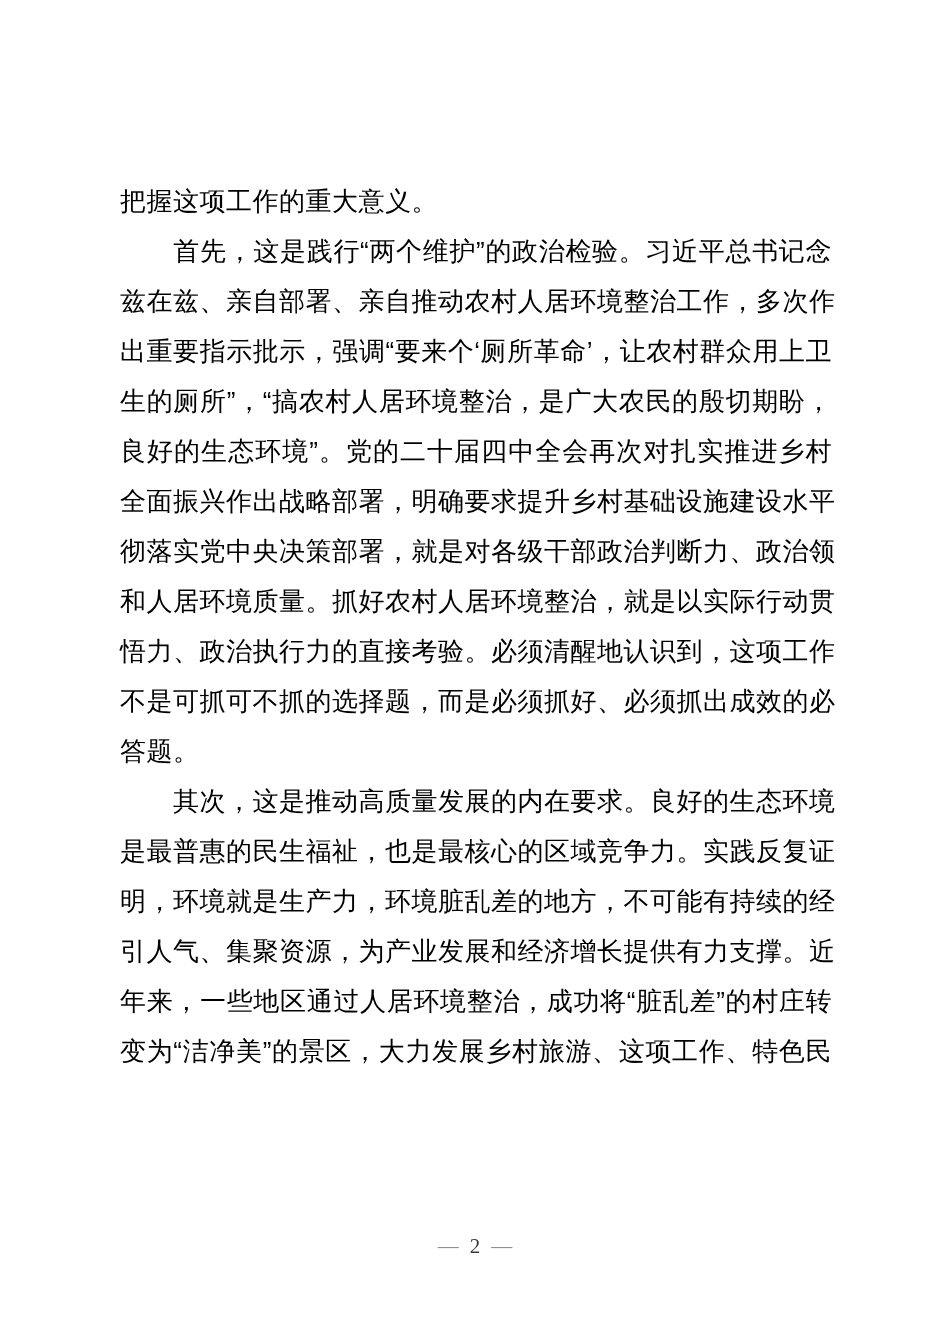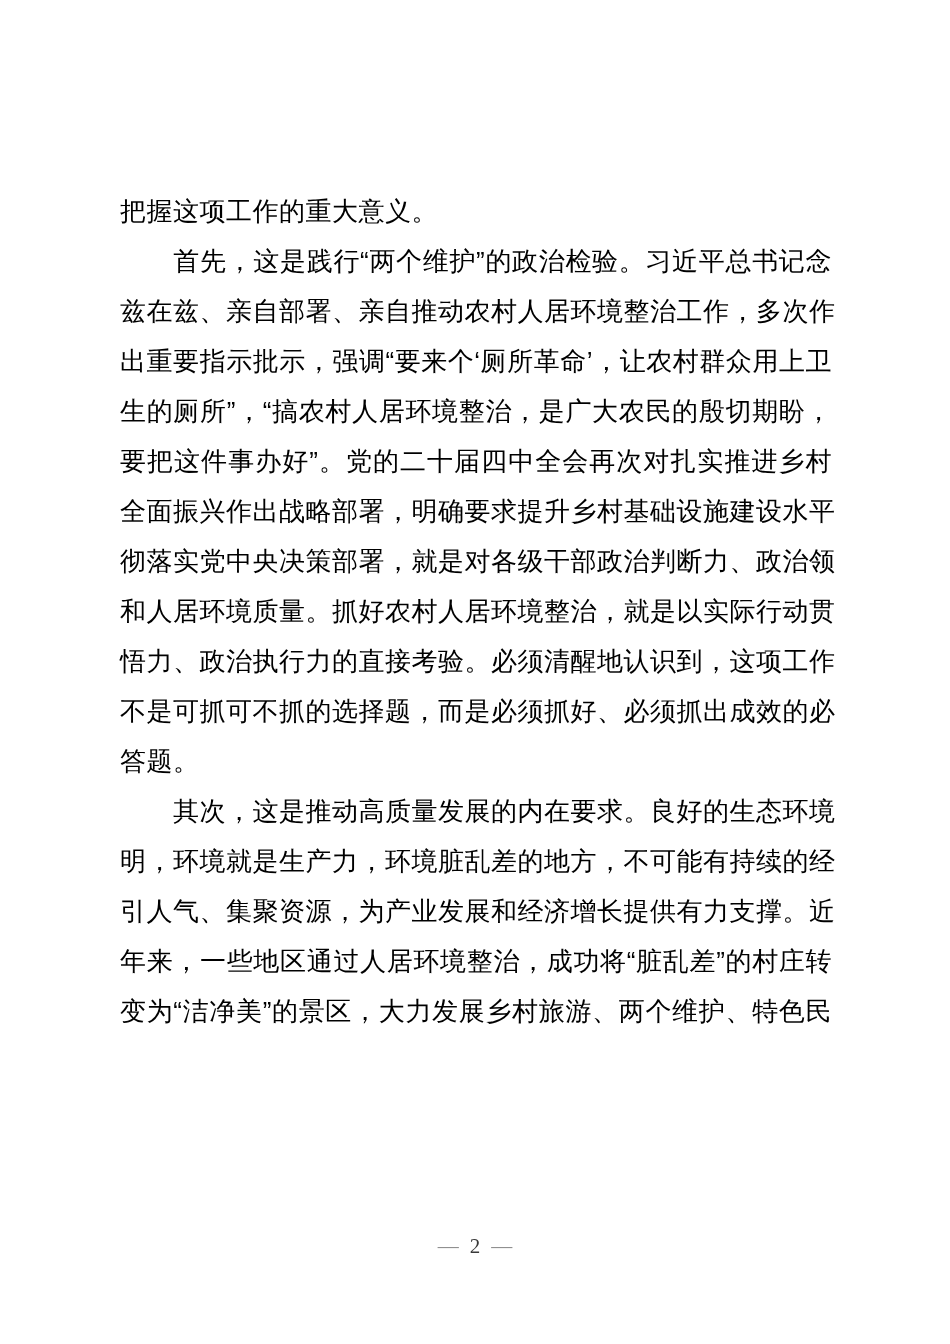--- a/index.html
+++ b/index.html
@@ -11,21 +11,21 @@
     position: relative;
     width: 950px;
     height: 1344px;
     background: #ffffff;
     overflow: hidden;
     font-family: "Liberation Sans", sans-serif;
   }
   .content {
     position: absolute;
     left: 120px;
-    top: 186px;
+    top: 176px;
     width: 712px;
   }
   .line {
     height: 50px;
     line-height: 50px;
     font-size: 26px;
     color: #000000;
     letter-spacing: 0.5px;
     text-align: justify;
     text-align-last: justify;
@@ -57,30 +57,31 @@
 </head>
 <body>
 
 <div class="page">
   <div class="content">
     <div class="line left">把握这项工作的重大意义。</div>
     <div class="line">　　首先，这是践行“两个维护”的政治检验。习近平总书记念</div>
     <div class="line">兹在兹、亲自部署、亲自推动农村人居环境整治工作，多次作</div>
     <div class="line">出重要指示批示，强调“要来个‘厕所革命’，让农村群众用上卫</div>
     <div class="line">生的厕所”，“搞农村人居环境整治，是广大农民的殷切期盼，</div>
-    <div class="line">要把这件事办好”。党的二十届四中全会再次对扎实推进乡村</div>
+    <div class="line">良好的生态环境”。党的二十届四中全会再次对扎实推进乡村</div>
     <div class="line">全面振兴作出战略部署，明确要求提升乡村基础设施建设水平</div>
     <div class="line">彻落实党中央决策部署，就是对各级干部政治判断力、政治领</div>
     <div class="line">和人居环境质量。抓好农村人居环境整治，就是以实际行动贯</div>
     <div class="line">悟力、政治执行力的直接考验。必须清醒地认识到，这项工作</div>
     <div class="line">不是可抓可不抓的选择题，而是必须抓好、必须抓出成效的必</div>
     <div class="line left">答题。</div>
     <div class="line">　　其次，这是推动高质量发展的内在要求。良好的生态环境</div>
+    <div class="line">是最普惠的民生福祉，也是最核心的区域竞争力。实践反复证</div>
     <div class="line">明，环境就是生产力，环境脏乱差的地方，不可能有持续的经</div>
     <div class="line">引人气、集聚资源，为产业发展和经济增长提供有力支撑。近</div>
     <div class="line">年来，一些地区通过人居环境整治，成功将“脏乱差”的村庄转</div>
-    <div class="line">变为“洁净美”的景区，大力发展乡村旅游、两个维护、特色民</div>
+    <div class="line">变为“洁净美”的景区，大力发展乡村旅游、这项工作、特色民</div>
   </div>
 
   <div class="footer">
     <span class="dash">—</span><span>2</span><span class="dash">—</span>
   </div>
 </div>
 
 </body></html>

